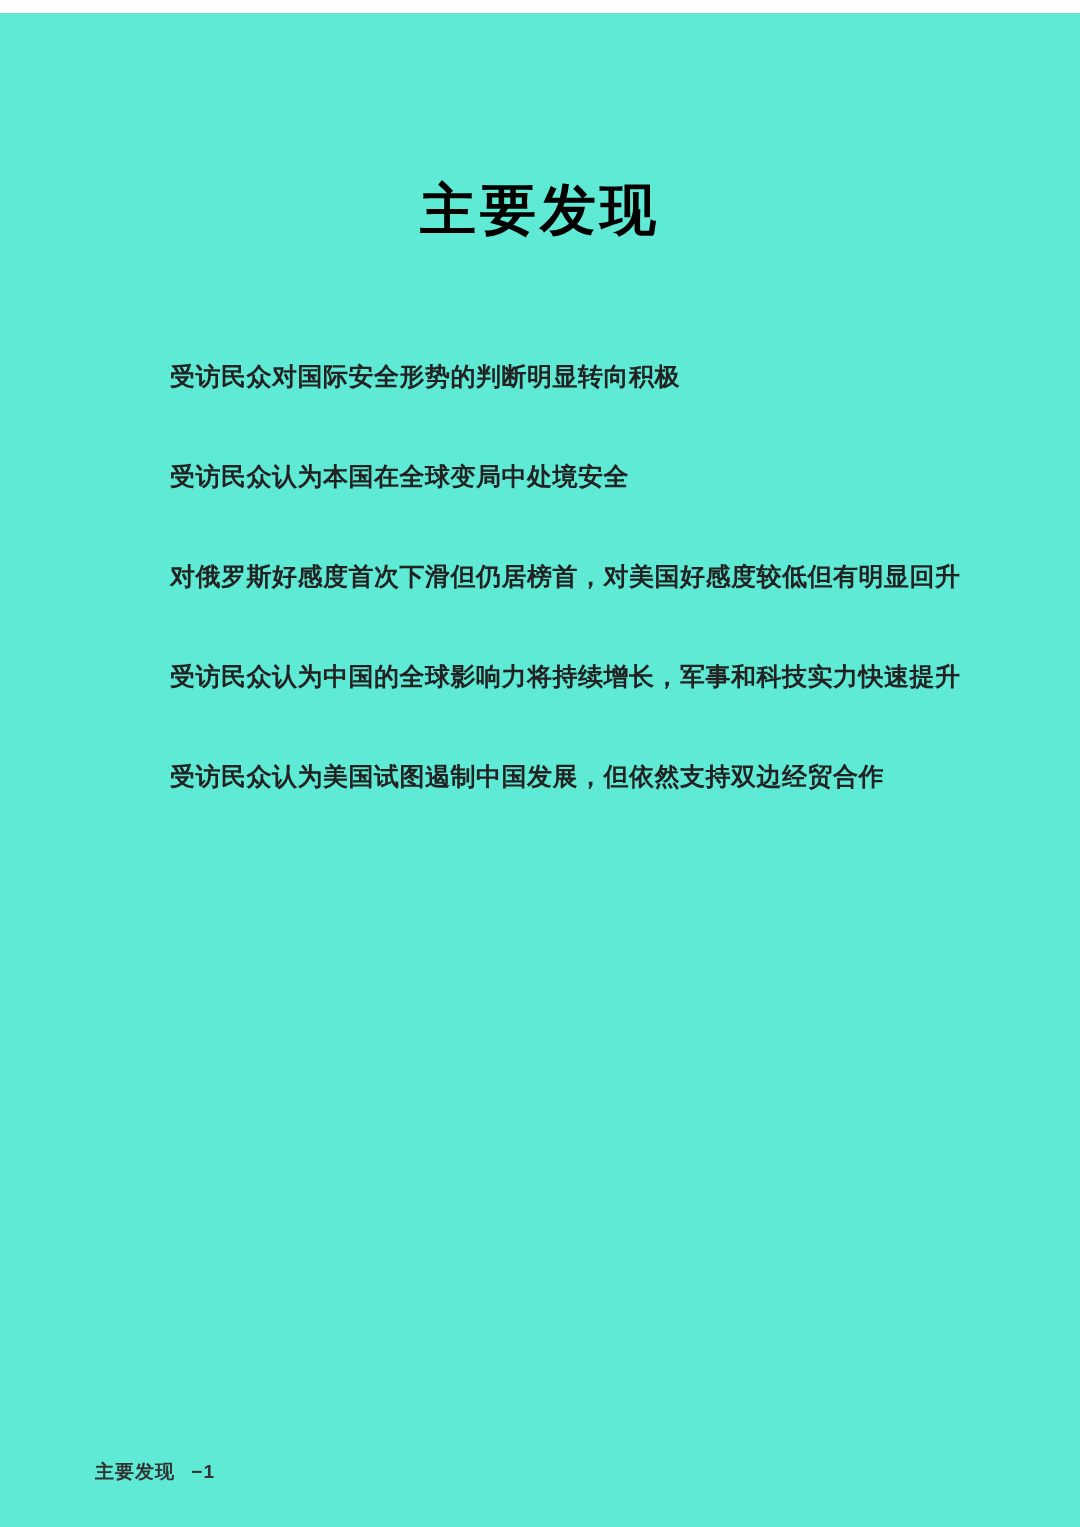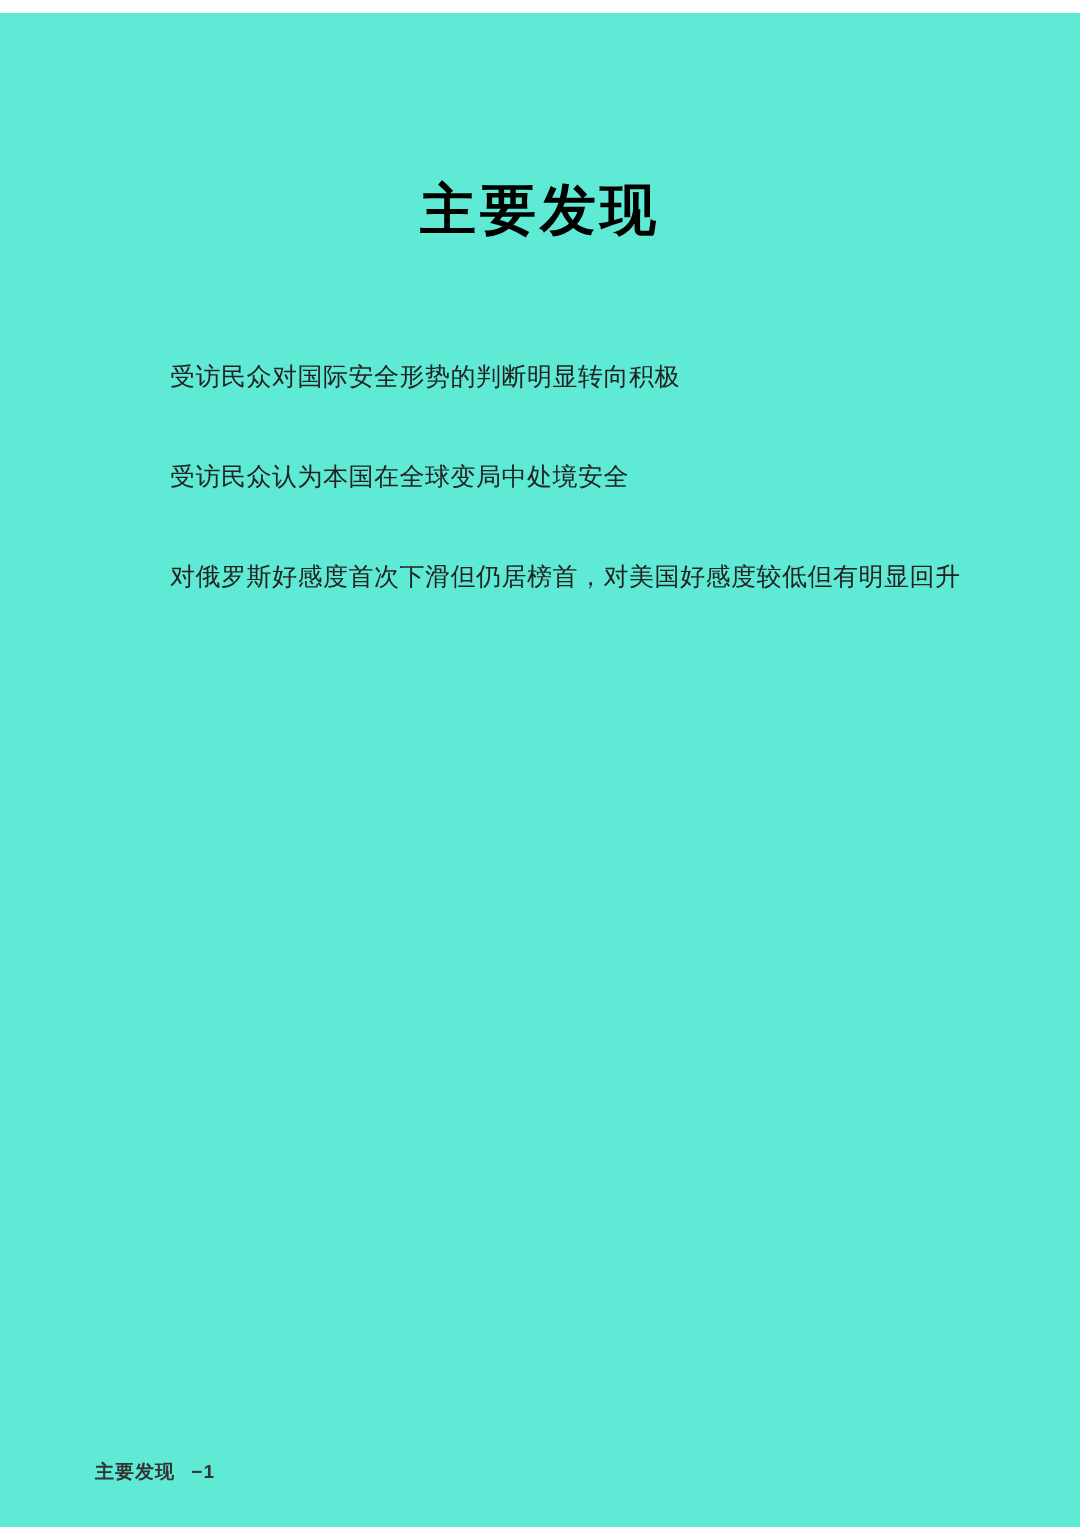--- a/index.html
+++ b/index.html
@@ -31,21 +31,21 @@
   }
   .findings {
     position: absolute;
     top: 346px;
     left: 170px;
     right: 70px;
   }
   .finding {
     margin: 0 0 65px 0;
     font-size: 25px;
-    font-weight: 400;
+    font-weight: 700;
     line-height: 35px;
     color: #222222;
     letter-spacing: 0.5px;
     white-space: nowrap;
   }
   .footer {
     position: absolute;
     left: 95px;
     bottom: 55px;
     font-size: 19px;
@@ -61,20 +61,22 @@
 <body>
 
 <div class="page">
 
   <h1 class="title">主要发现</h1>
 
   <div class="findings">
     <p class="finding">受访民众对国际安全形势的判断明显转向积极</p>
     <p class="finding">受访民众认为本国在全球变局中处境安全</p>
     <p class="finding">对俄罗斯好感度首次下滑但仍居榜首，对美国好感度较低但有明显回升</p>
+    <p class="finding">受访民众认为中国的全球影响力将持续增长，军事和科技实力快速提升</p>
+    <p class="finding">受访民众认为美国试图遏制中国发展，但依然支持双边经贸合作</p>
   </div>
 
   <div class="footer">
     <span class="footer-label">主要发现</span>
     <span class="footer-page">−1</span>
   </div>
 
 </div>
 
 </body></html>

